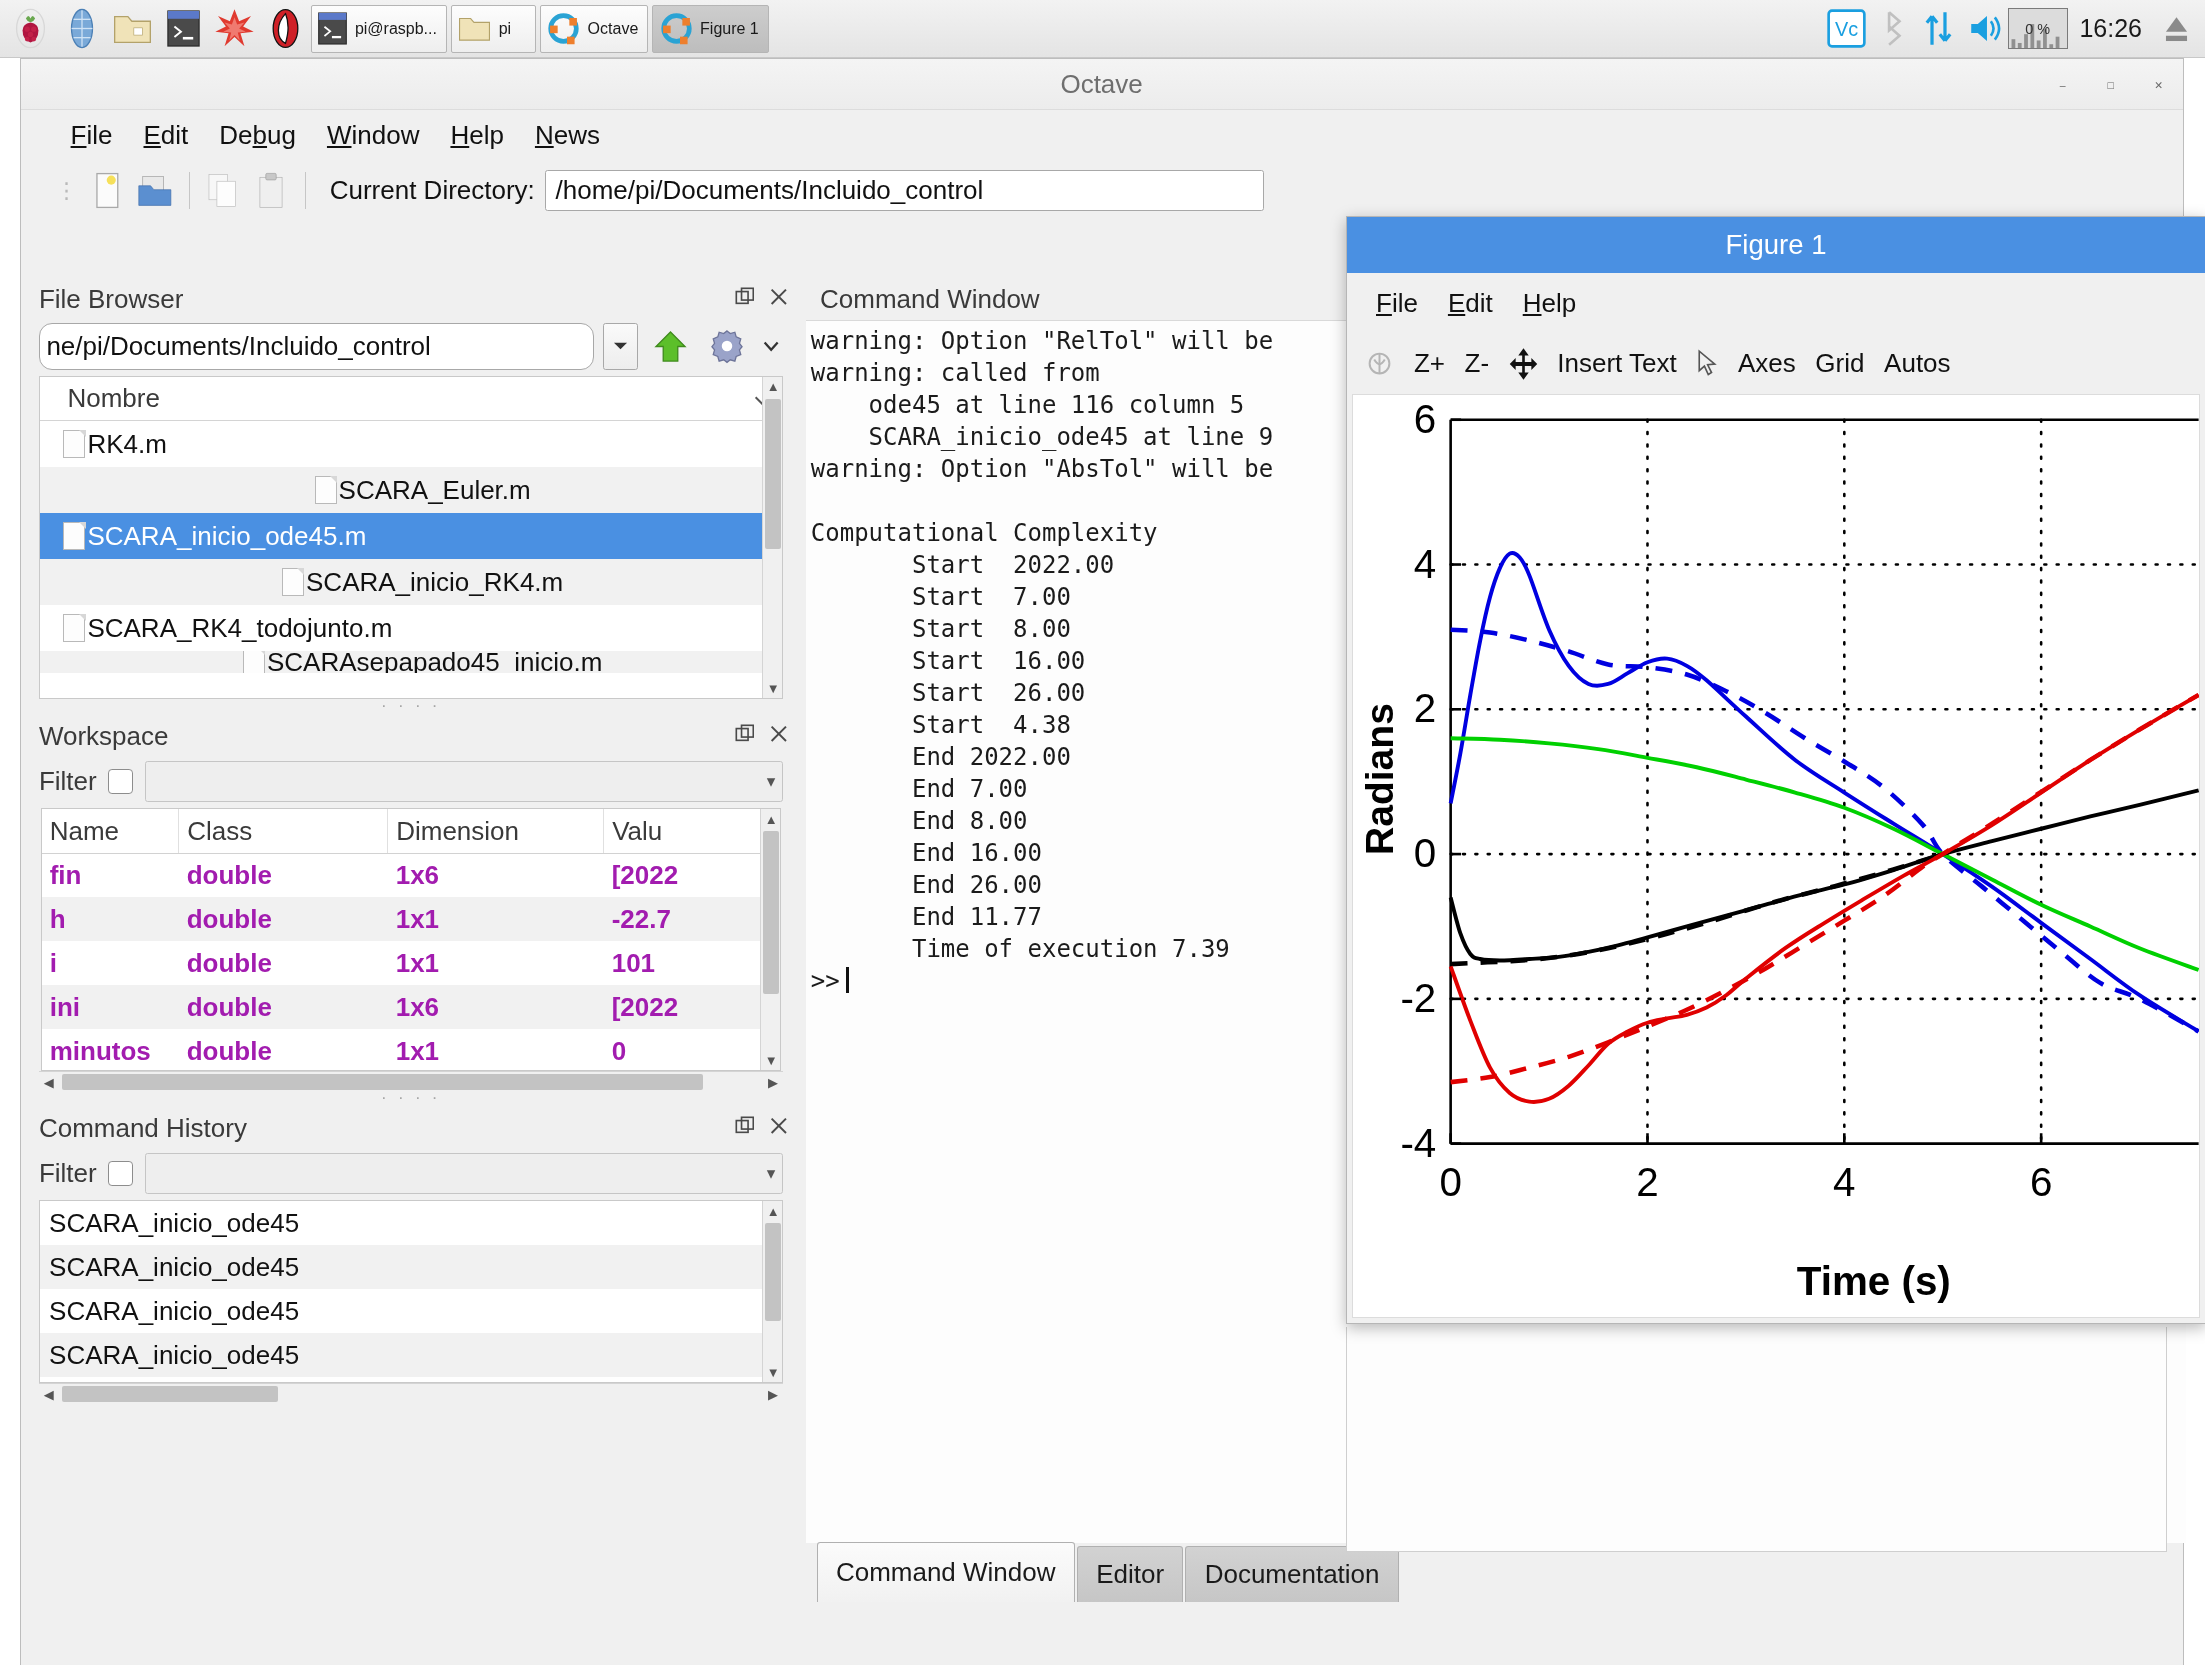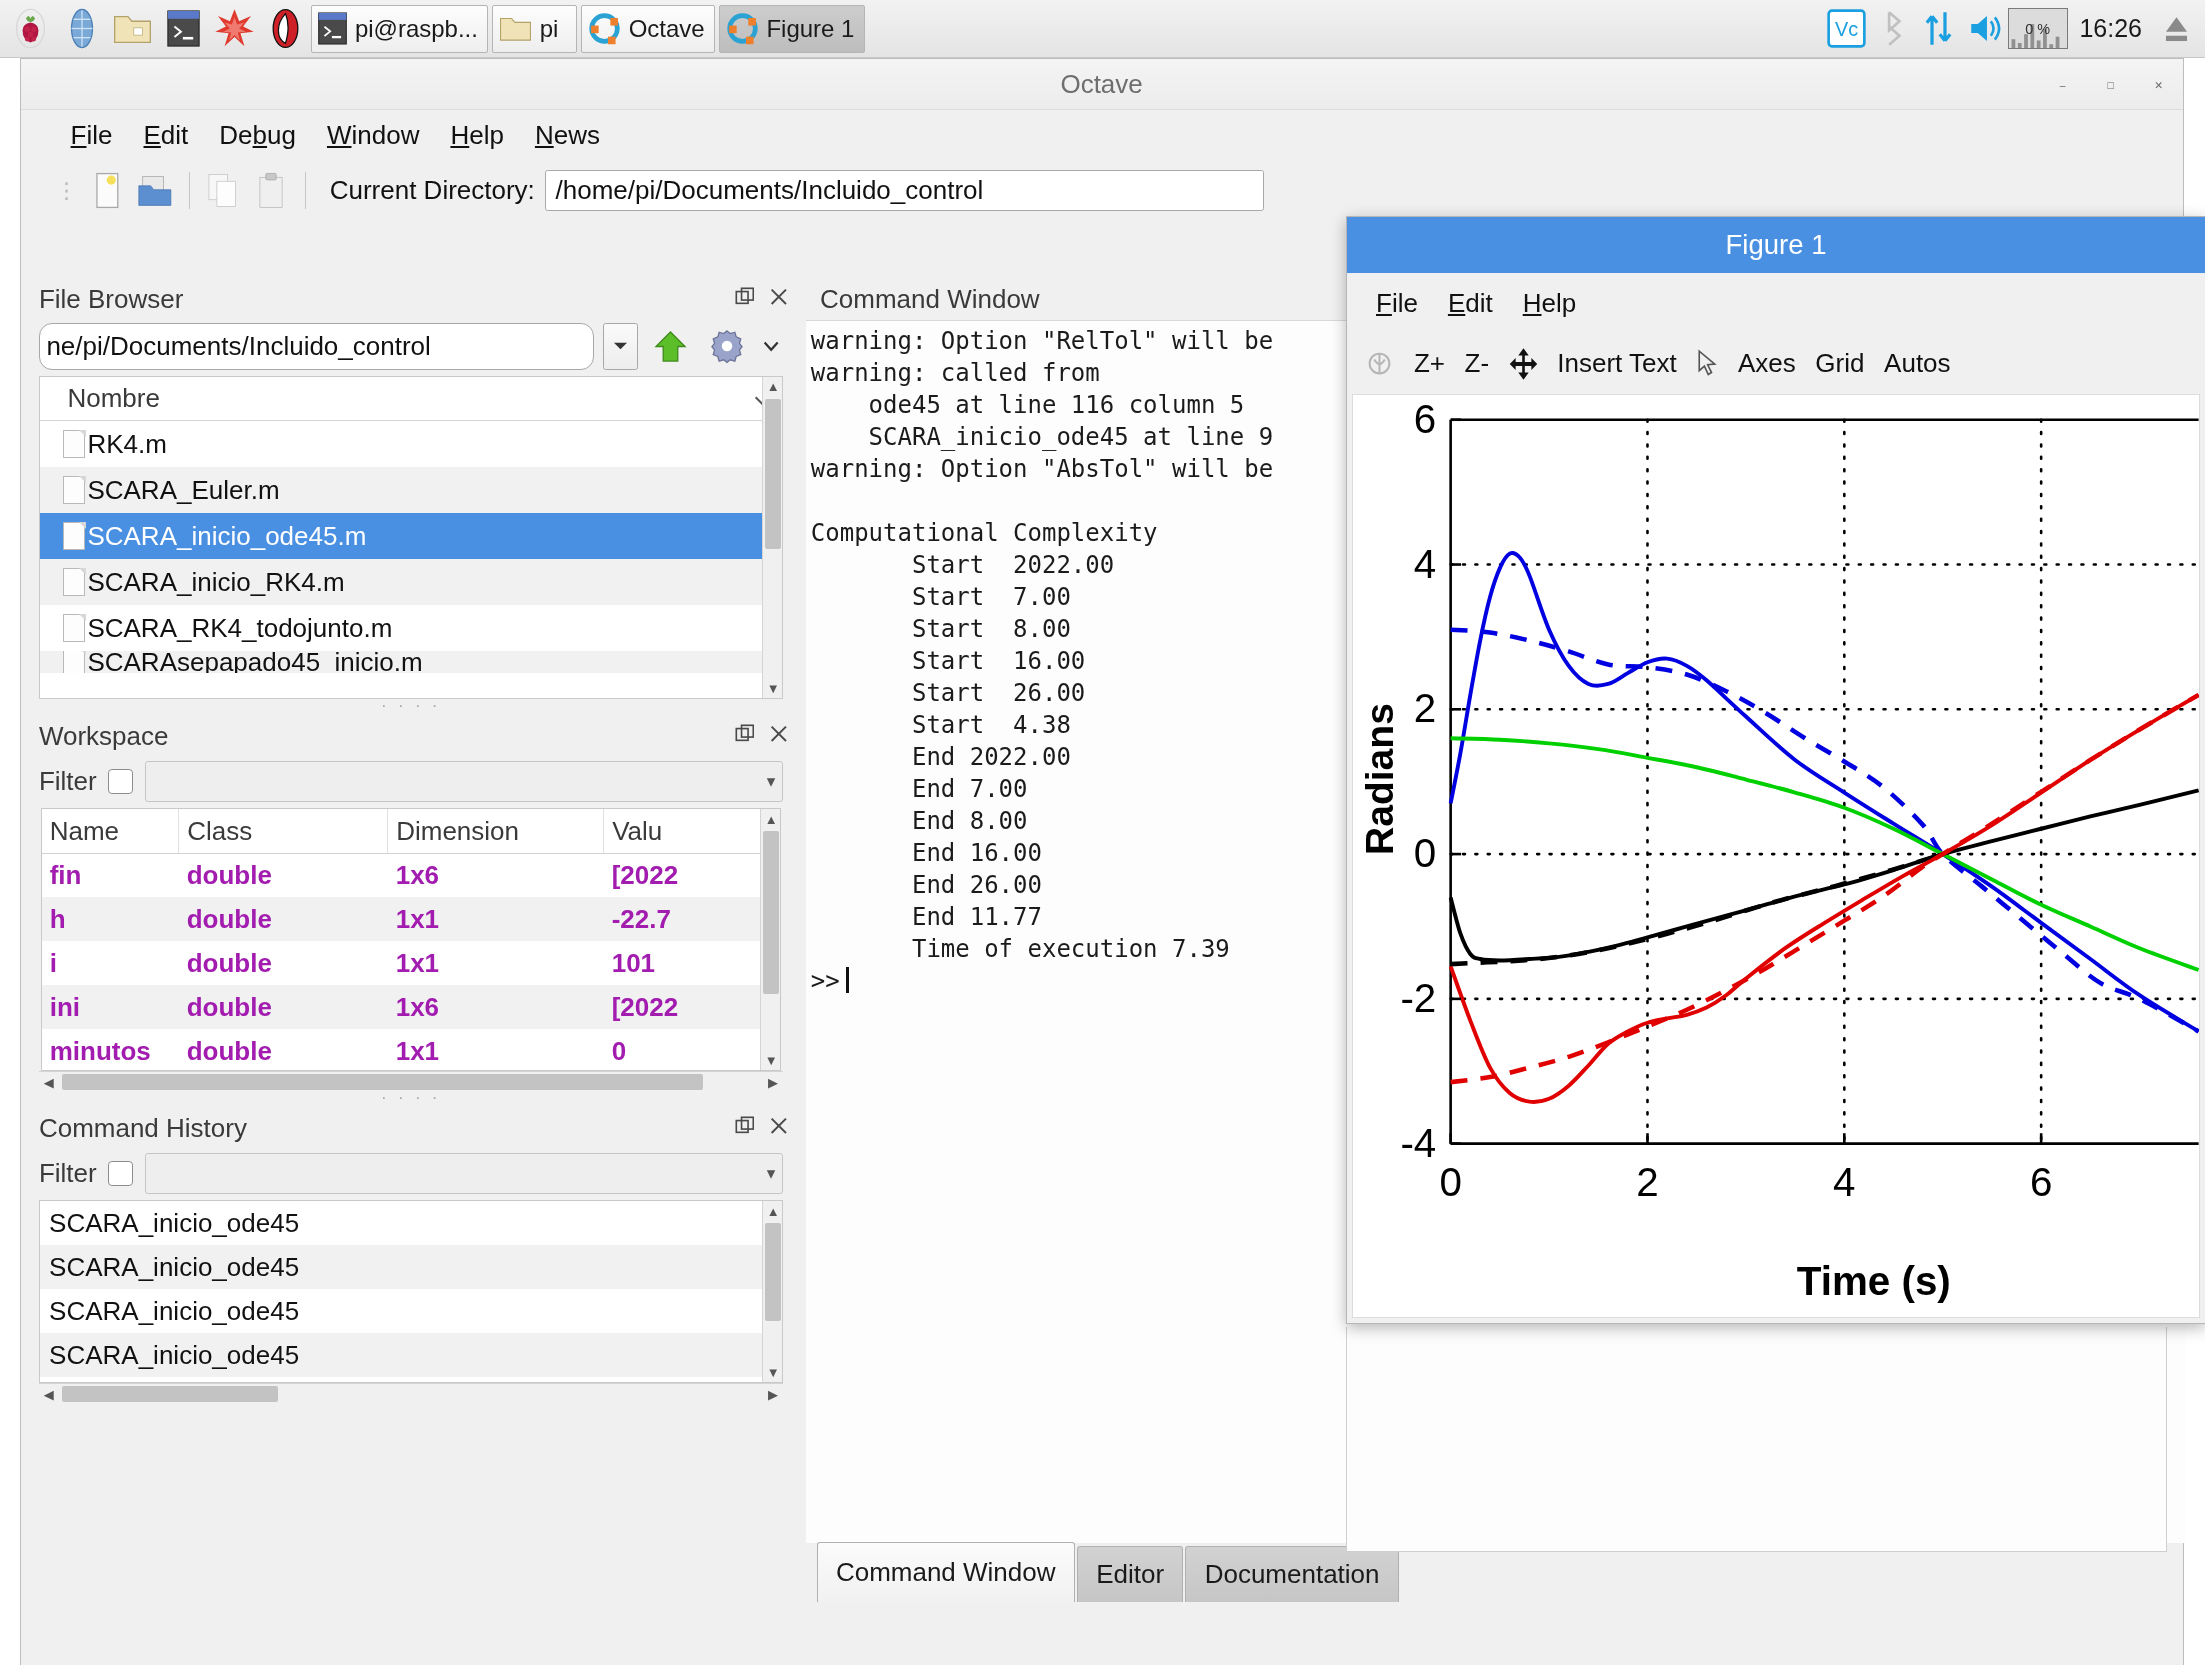--- a/index.html
+++ b/index.html
@@ -19,21 +19,21 @@
     border-bottom:0.7px solid #c8c8c8;
     display:flex; align-items:center; padding:0 5.2px; gap:0px;
   }
   .tb-launch { width:51px; height:51px; display:flex; align-items:center; justify-content:center; }
   .tb-win {
     height:48px; min-width:85px;
     background:linear-gradient(#fdfdfd,#eeeeee);
     border:0.7px solid #b5b5b5; border-radius:2px;
     display:flex; align-items:center; gap:6.5px;
     padding:0 9.2px 0 5.2px; margin-right:3.9px;
-    font-size:24px; color:#1a1a1a;
+    font-size:16px; color:#1a1a1a;
   }
   .tb-win.active { background:linear-gradient(#cdcdcd,#bdbdbd); }
   .tb-sys { width:46px; height:51px; display:flex; align-items:center; justify-content:center; }
   .tb-clock { font-size:25px; color:#1a1a1a; padding:0 11.8px; }
   .cpu-meter {
     width:60px; height:41px; background:#dcdcdc; border:1.3px solid #7a7a7a;
     position:relative; display:flex; align-items:center; justify-content:center;
     font-size:14.4px; color:#333;
   }
   .cpu-meter .bars { position:absolute; left:0; bottom:0; width:100%; height:100%; }
@@ -105,21 +105,21 @@
 
   #fb-list {
     margin:0 17px; background:#fff; border:0.7px solid #c9c9c9; height:323px; position:relative; overflow:hidden;
   }
   #fb-list .hdr {
     display:flex; align-items:center; justify-content:space-between;
     height:44px; padding:0 10.5px 0 27.5px; font-size:26px; color:#3a3a3a;
     border-bottom:0.7px solid #d4d4d4; background:#fff;
   }
   .fb-row { display:flex; align-items:center; gap:2px; height:46px; padding-left:23.5px; font-size:26px; color:#111; white-space:nowrap; }
-  .fb-row.alt { background:#f1f1f1; }
+  .fb-row.alt { background:#f1f1f1;justify-content:center; }
   .fb-row.sel { background:#4a90e2; color:#fff; }
   .doc-ico { width:22px; height:27.5px; background:#fdfdfd; border:1.3px solid #b9b9b9; position:relative; flex:none; }
   .doc-ico:after { content:""; position:absolute; right:-1.3px; top:-1.3px; border-left:7.8px solid transparent; border-top:7.8px solid #d7d7d7; }
   .vscroll {
     position:absolute; right:0; top:0; width:19.6px; bottom:0; background:#f0f0f0; border-left:0.7px solid #d4d4d4;
   }
   .vscroll .thumb { position:absolute; left:2px; width:15.7px; background:#c3c3c3; border-radius:2px; }
   .vscroll .arrow { position:absolute; left:0; width:19.6px; height:19.6px; display:flex; align-items:center; justify-content:center; font-size:13px; color:#555;}
 
   .dotted-grip { text-align:center; font-size:17px; color:#a5a5a5; letter-spacing:3.3px; height:17px; line-height:13px;}

